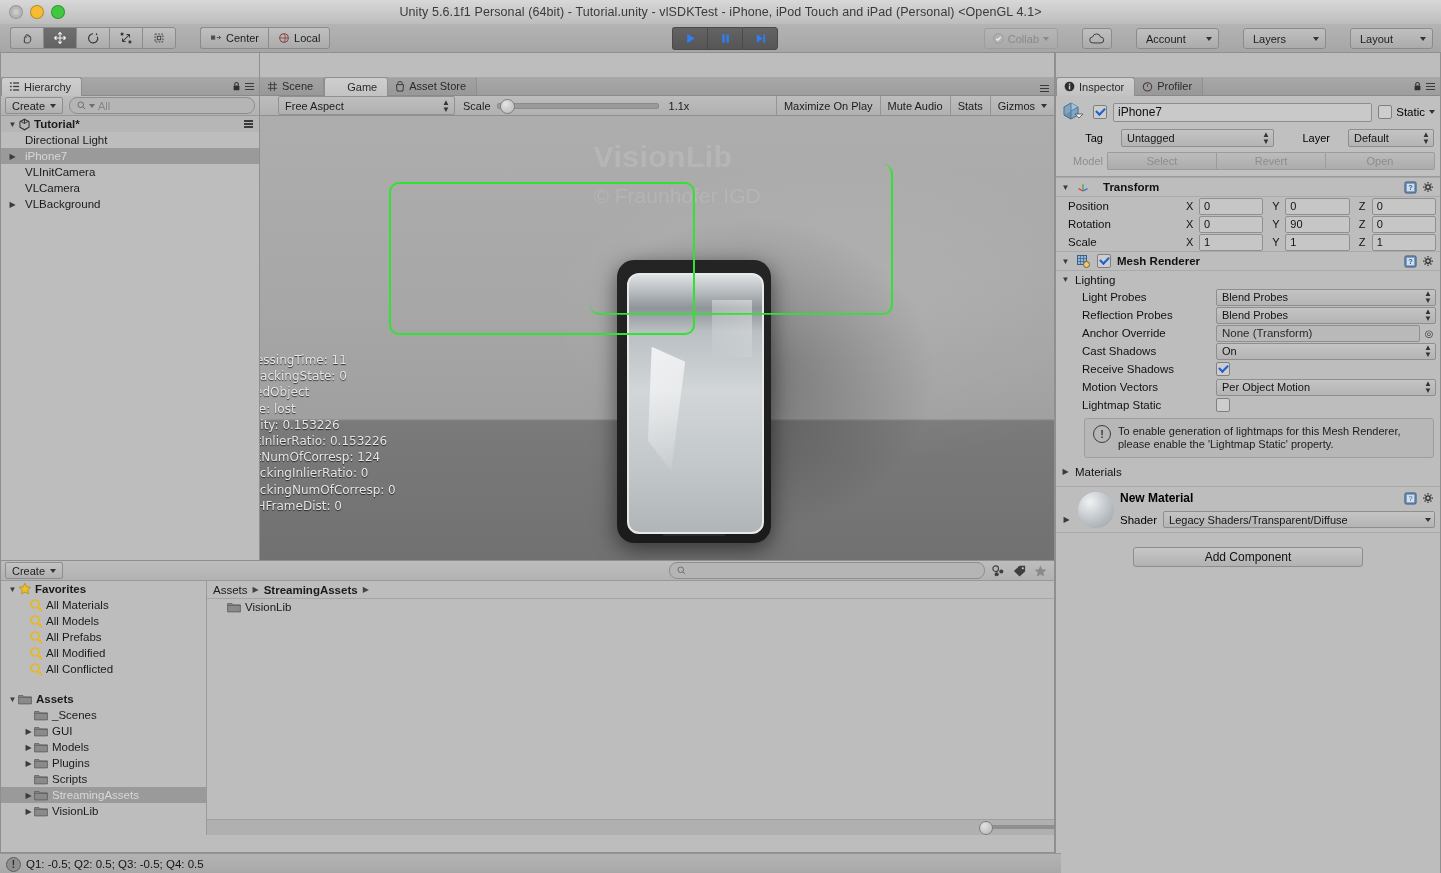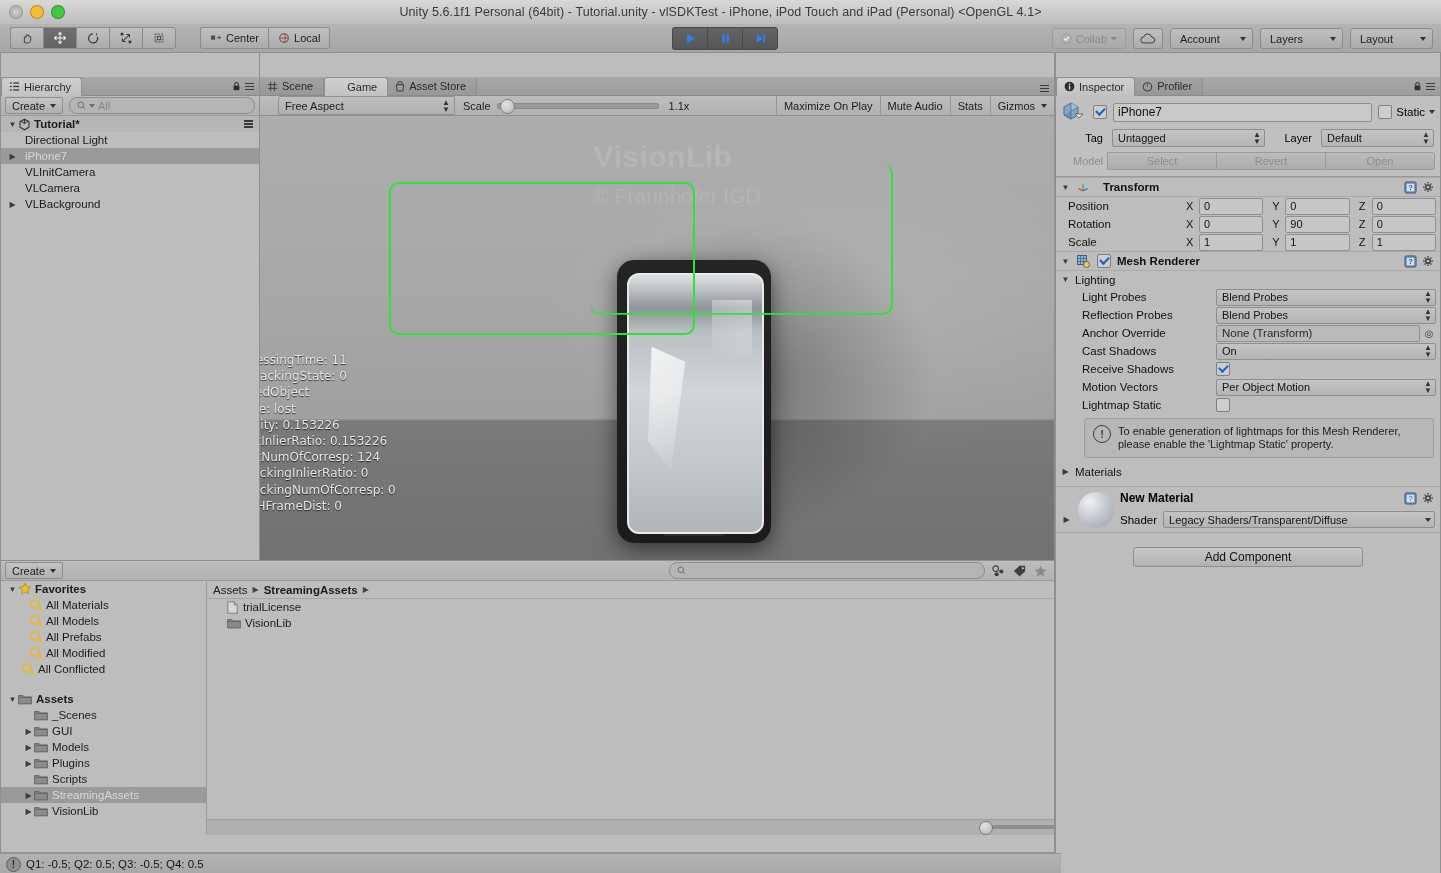--- a/index.html
+++ b/index.html
@@ -62,21 +62,21 @@
   .play-group{position:absolute;left:672px;top:3px;display:flex;}
   .play-btn{
     width:34px;height:21px;
     background:linear-gradient(to bottom,#636363,#565656);
     border:1px solid #4a4a4a;border-right:none;
     display:flex;align-items:center;justify-content:center;
   }
   .play-btn:first-child{border-radius:3px 0 0 3px;}
   .play-btn:last-child{border-radius:0 3px 3px 0;border-right:1px solid #4a4a4a;}
 
-  .right-group{position:absolute;right:8px;top:4px;display:flex;align-items:center;gap:7px;}
+  .right-group{position:absolute;right:8px;top:4px;display:flex;align-items:center;gap:24px;}
   .collab{
     height:19px;padding:0 8px;border-radius:3px;
     background:linear-gradient(to bottom,#b6b6b6,#a9a9a9);
     border:1px solid #9d9d9d;
     display:flex;align-items:center;gap:4px;color:#8a8a8a;font-size:11px;
   }
   .cloud-btn{
     width:28px;height:19px;border-radius:3px;
     background:linear-gradient(to bottom,#c0c0c0,#ababab);
     border:1px solid #8b8b8b;
@@ -234,21 +234,21 @@
     flex:1;height:17px;background:#c9c9c9;border:1px solid #8e8e8e;border-radius:2px;
     display:flex;align-items:center;padding:0 4px;font-size:12px;color:#111;
   }
   .chk{
     width:12px;height:12px;background:#cdcdcd;border:1px solid #7f7f7f;border-radius:2px;
     display:flex;align-items:center;justify-content:center;flex:none;
   }
   .chk.on{background:#cdcdcd;}
   .chk.on:after{content:"";width:7px;height:4px;border-left:2px solid #1d5fd0;border-bottom:2px solid #1d5fd0;transform:rotate(-45deg) translate(1px,-1px);}
   .static-wrap{display:flex;align-items:center;gap:4px;font-size:11.5px;}
-  .ih-row2{display:flex;align-items:center;gap:9px;margin-top:5px;}
+  .ih-row2{display:flex;align-items:center;gap:18px;margin-top:5px;}
   .lbl-r{text-align:right;}
   .dropfield{
     height:16px;background:linear-gradient(to bottom,#c4c4c4,#b4b4b4);
     border:1px solid #8e8e8e;border-radius:2px;
     display:flex;align-items:center;justify-content:space-between;padding:0 3px 0 5px;
     font-size:11px;color:#141414;
   }
   .ih-row3{display:flex;align-items:center;gap:0;margin-top:5px;}
   .modelbtn{
     flex:1;height:16px;
@@ -953,21 +953,21 @@
               </svg>
             <span>All Prefabs</span>
           </div>
           <div class="prow2" style="padding-left:28px">
             <svg class="mag" viewBox="0 0 14 14">
                 <circle cx="6" cy="6" r="4" fill="none" stroke="#e8b820" stroke-width="1.7"></circle>
                 <path d="M9 9l4 4" stroke="#e8b820" stroke-width="1.8"></path>
               </svg>
             <span>All Modified</span>
           </div>
-          <div class="prow2" style="padding-left:20px">
+          <div class="prow2" style="padding-left:28px">
             <svg class="mag" viewBox="0 0 14 14">
                 <circle cx="6" cy="6" r="4" fill="none" stroke="#e8b820" stroke-width="1.7"></circle>
                 <path d="M9 9l4 4" stroke="#e8b820" stroke-width="1.8"></path>
               </svg>
             <span>All Conflicted</span>
           </div>
         </div>
 
         <div style="height:14px"></div>
 
@@ -1041,27 +1041,20 @@
 
       <div class="proj-right">
         <div class="crumb">
           <span>Assets</span>
           <span class="crumb-arrow">▶</span>
           <b>StreamingAssets</b>
           <span class="crumb-arrow">▶</span>
         </div>
         <div>
           <div class="prow2" style="padding-left:20px">
-            <svg class="filedoc" viewBox="0 0 11 13">
-                <path d="M.8.8h6.4l3 3v8.4H.8z" fill="#d8d8d8" stroke="#6f6f6f" stroke-width=".8"></path>
-                <path d="M7.2.8v3h3" fill="#b8b8b8" stroke="#6f6f6f" stroke-width=".8"></path>
-              </svg>
-            <span>trialLicense</span>
-          </div>
-          <div class="prow2" style="padding-left:20px">
             <svg class="folder" viewBox="0 0 14 11">
                 <path d="M.6 1.6h4.4l1 1.3h7.4v7H.6z" fill="#8a8a8a" stroke="#5a5a5a" stroke-width=".8"></path>
                 <path d="M.6 3.4h12.8" stroke="#5a5a5a" stroke-width=".7"></path>
               </svg>
             <span>VisionLib</span>
           </div>
         </div>
         <div class="hscroll">
           <div class="hs-track"></div>
           <div class="hs-knob"></div>

